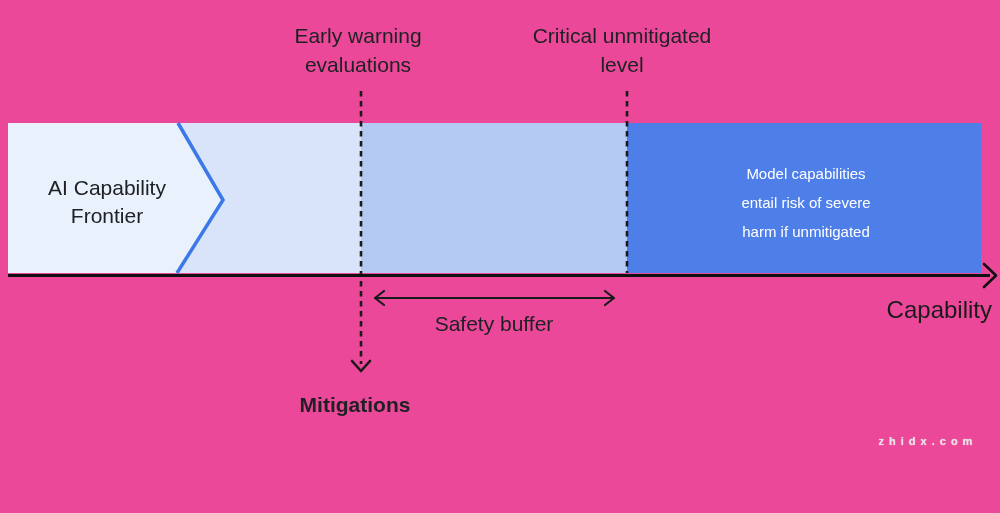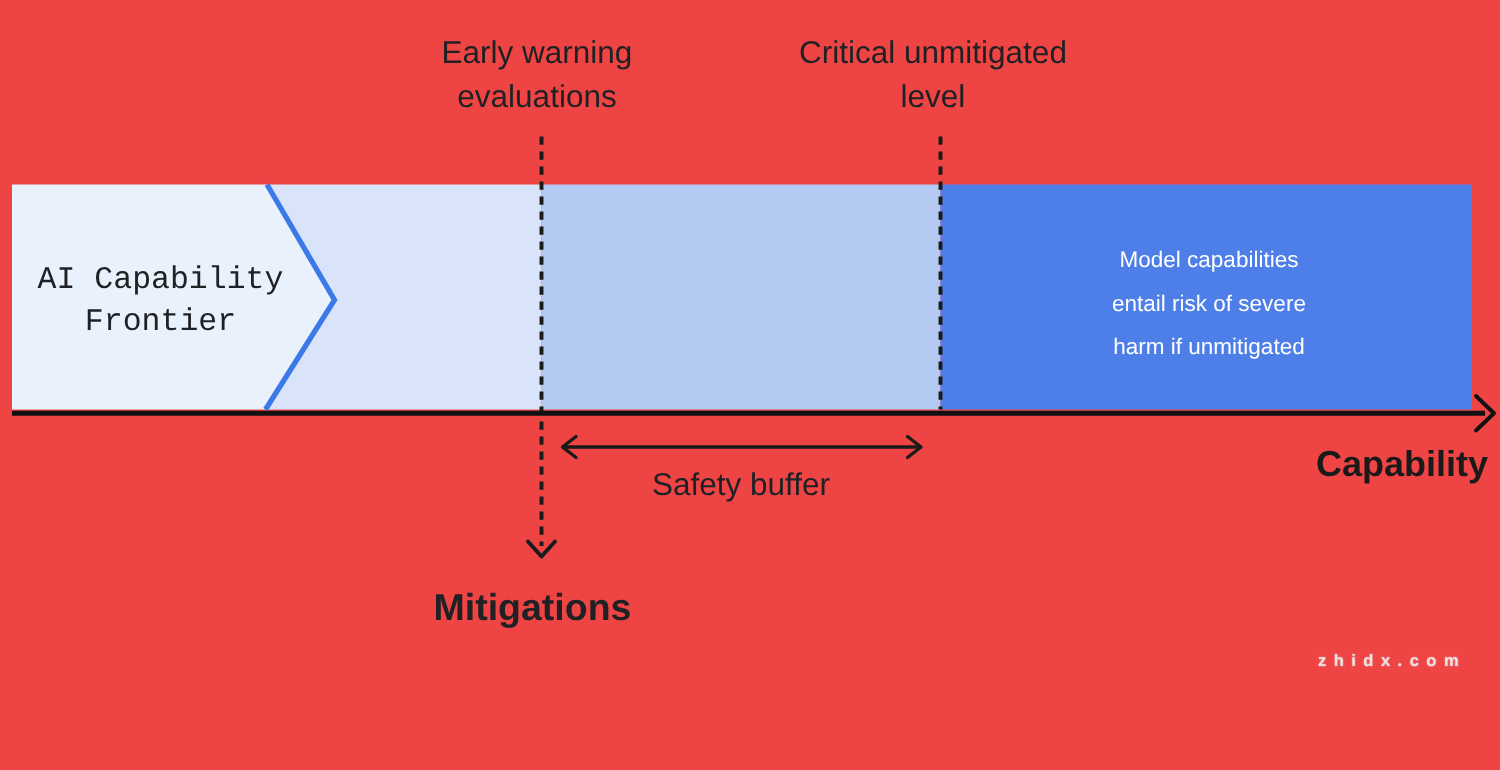--- a/index.html
+++ b/index.html
@@ -5,21 +5,21 @@
   html, body {
     margin: 0;
     padding: 0;
     background: #ffffff;
     font-family: "Liberation Sans", sans-serif;
   }
   #stage {
     position: relative;
     width: 1000px;
     height: 513px;
-    background: #ef4444;
+    background: #ec4899;
     overflow: hidden;
   }
   #diagram-svg {
     position: absolute;
     left: 0;
     top: 0;
   }
   .lbl {
     position: absolute;
     white-space: pre-line;
@@ -36,54 +36,53 @@
   }
   #early-warning-label { left: 228px; }
   #critical-level-label { left: 492px; }
   #frontier-label {
     left: 7px;
     top: 174px;
     width: 200px;
     font-size: 21px;
     line-height: 28px;
     font-weight: 400;
-    font-family: Liberation Mono, monospace;
   }
   #risk-label {
     left: 656px;
     top: 159px;
     width: 300px;
     font-size: 15px;
     line-height: 29px;
     font-weight: 400;
     color: #ffffff;
   }
   #capability-axis-label {
     left: 790px;
     top: 296px;
     width: 202px;
     text-align: right;
     font-size: 24px;
     line-height: 28px;
-    font-weight: 700;
+    font-weight: 400;
     color: #1a1a1a;
   }
   #safety-buffer-label {
     left: 394px;
     top: 311px;
     width: 200px;
     font-size: 21px;
     line-height: 26px;
     font-weight: 500;
   }
   #mitigations-title {
     left: 205px;
     top: 391px;
     width: 300px;
-    font-size: 25px;
+    font-size: 21px;
     line-height: 28px;
     font-weight: 700;
   }
   #mitigations-desc {
     left: 180px;
     top: 419px;
     width: 350px;
     font-size: 21px;
     line-height: 28px;
     font-weight: 400;

